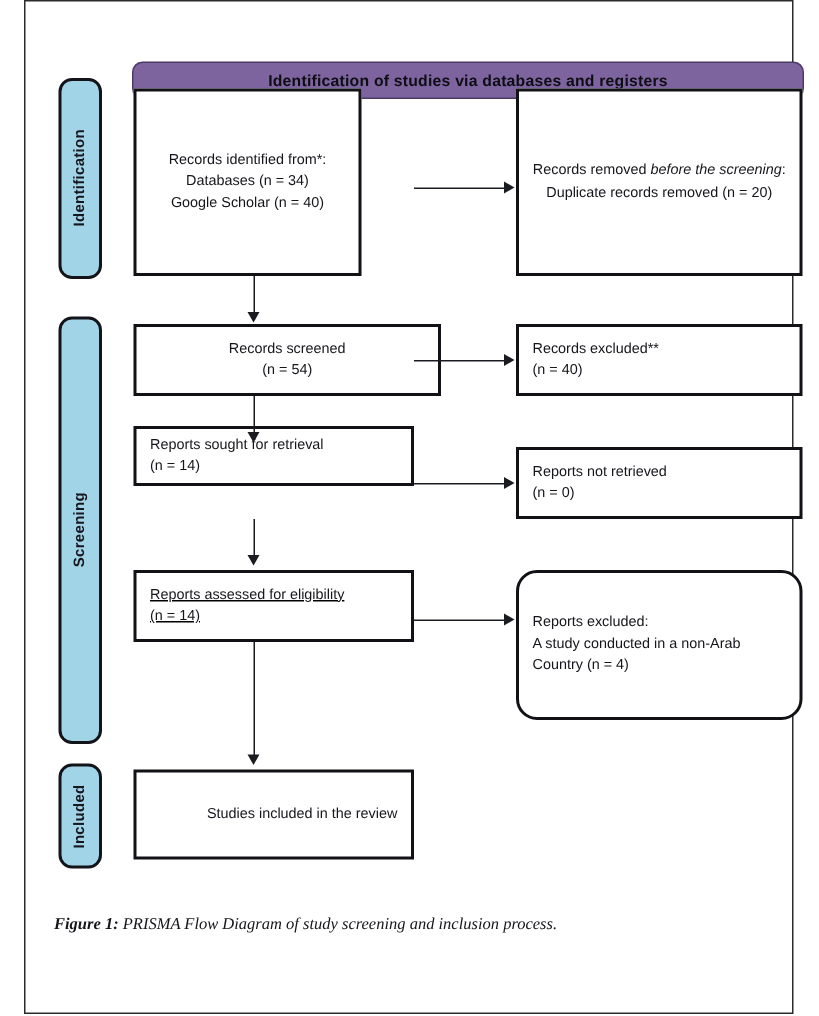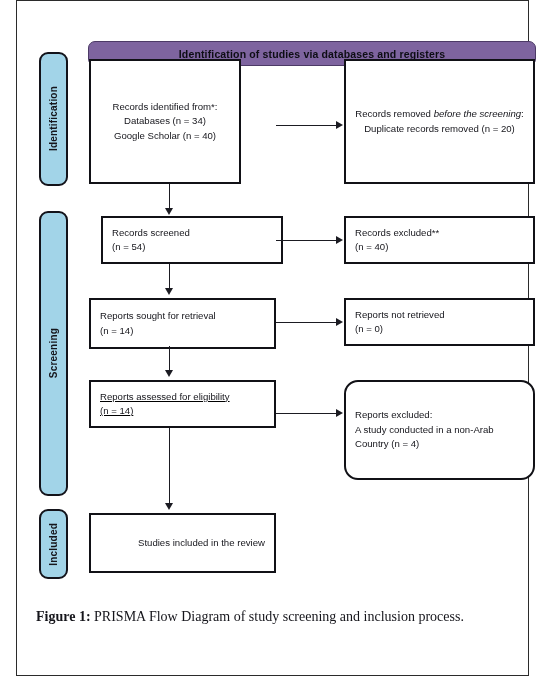--- a/index.html
+++ b/index.html
@@ -104,22 +104,22 @@
     font-size: 9.6px;
     color: #15151b;
     line-height: 14.5px;
     white-space: nowrap;
   }
   .fbox .line.wrap { white-space: normal; }
   .ital { font-style: italic; }
 
   
   .box-identified   { left: 72px;  top: 58px;  width: 152px; height: 125px; text-align: center; }
-  .box-screened     { left: 84px;  top: 215px; width: 182px; height: 48px;  }
-  .box-sought       { left: 72px;  top: 297px; width: 187px; height: 51px;  }
+  .box-screened     { left: 72px;  top: 215px; width: 205px; height: 48px; align-items: center;  }
+  .box-sought       { left: 72px;  top: 283px; width: 187px; height: 40px;  }
   .box-assessed     { left: 72px;  top: 379px; width: 187px; height: 48px; text-decoration: underline;  }
   .box-included     { left: 72px;  top: 512px; width: 187px; height: 60px; padding-left: 47px;  }
 
   
   .box-removed      { left: 327px; top: 58px;  width: 191px; height: 125px; text-align: center; }
   .box-excluded1    { left: 327px; top: 215px; width: 191px; height: 48px;  }
   .box-notretrieved { left: 327px; top: 297px; width: 191px; height: 48px;  }
   .box-excluded2    { left: 327px; top: 379px; width: 191px; height: 100px; border-radius: 14px; }
 
   
@@ -168,23 +168,24 @@
   .arr-v3  { left: 148px; top: 369px; }
   .arr-v4  { left: 148px; top: 502px; }
 
   
   .caption {
     position: absolute;
     left: 36px;
     top: 605px;
     width: 476px;
     font-family: "Liberation Serif", serif;
-    font-size: 14px;
+    font-size: 11px;
     line-height: 23px;
     color: #15151b;
+    font-style: italic;
   }
   .caption b { font-weight: bold; }
 </style>
 </head>
 <body>
 
 <div id="page">
 
   <div class="page-frame"></div>
 

